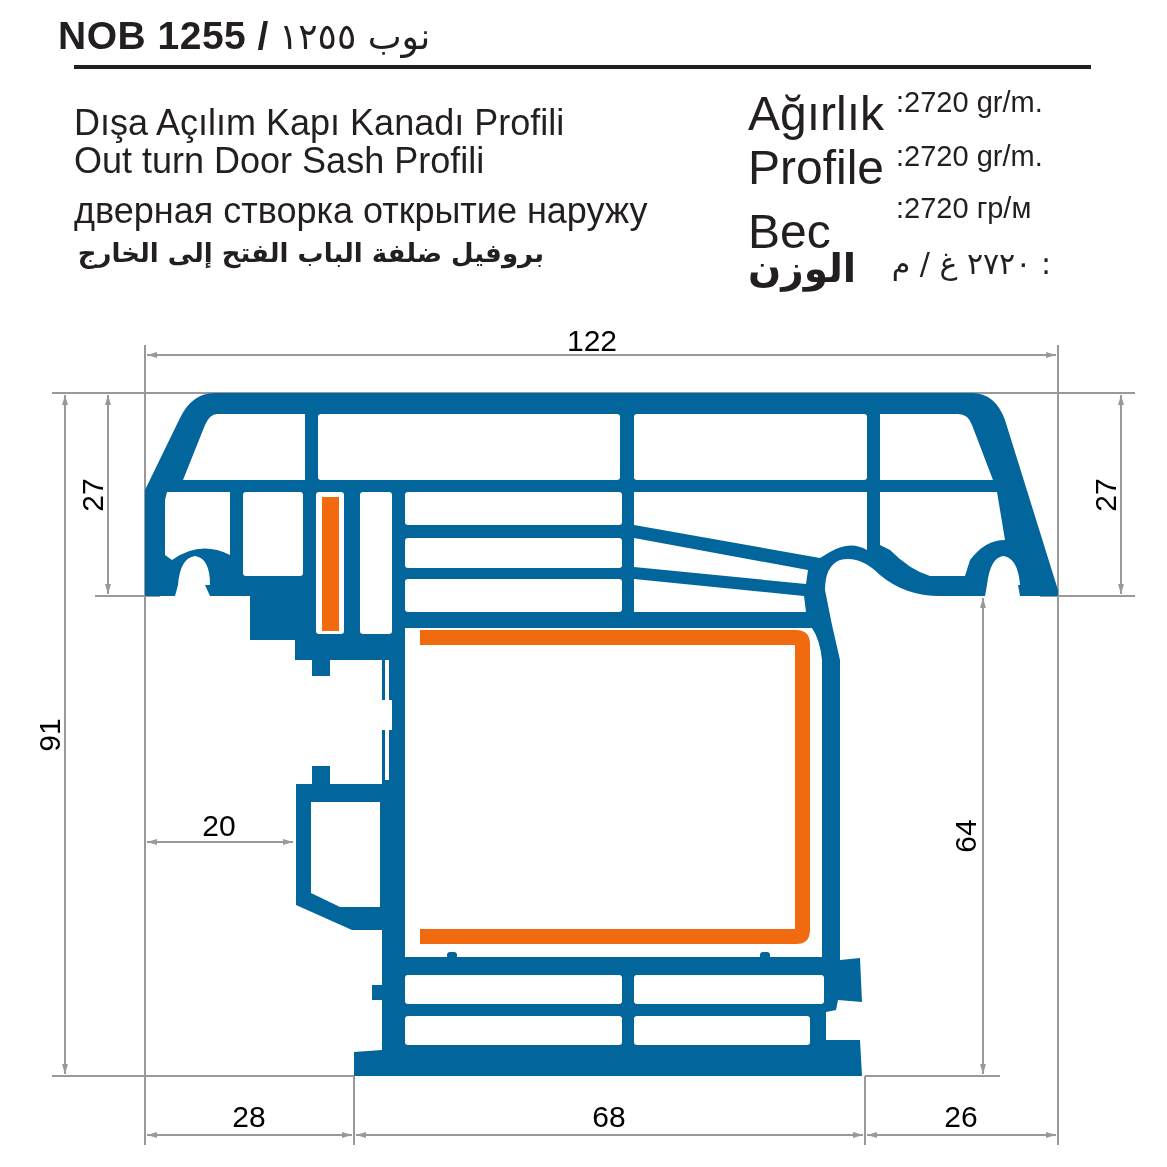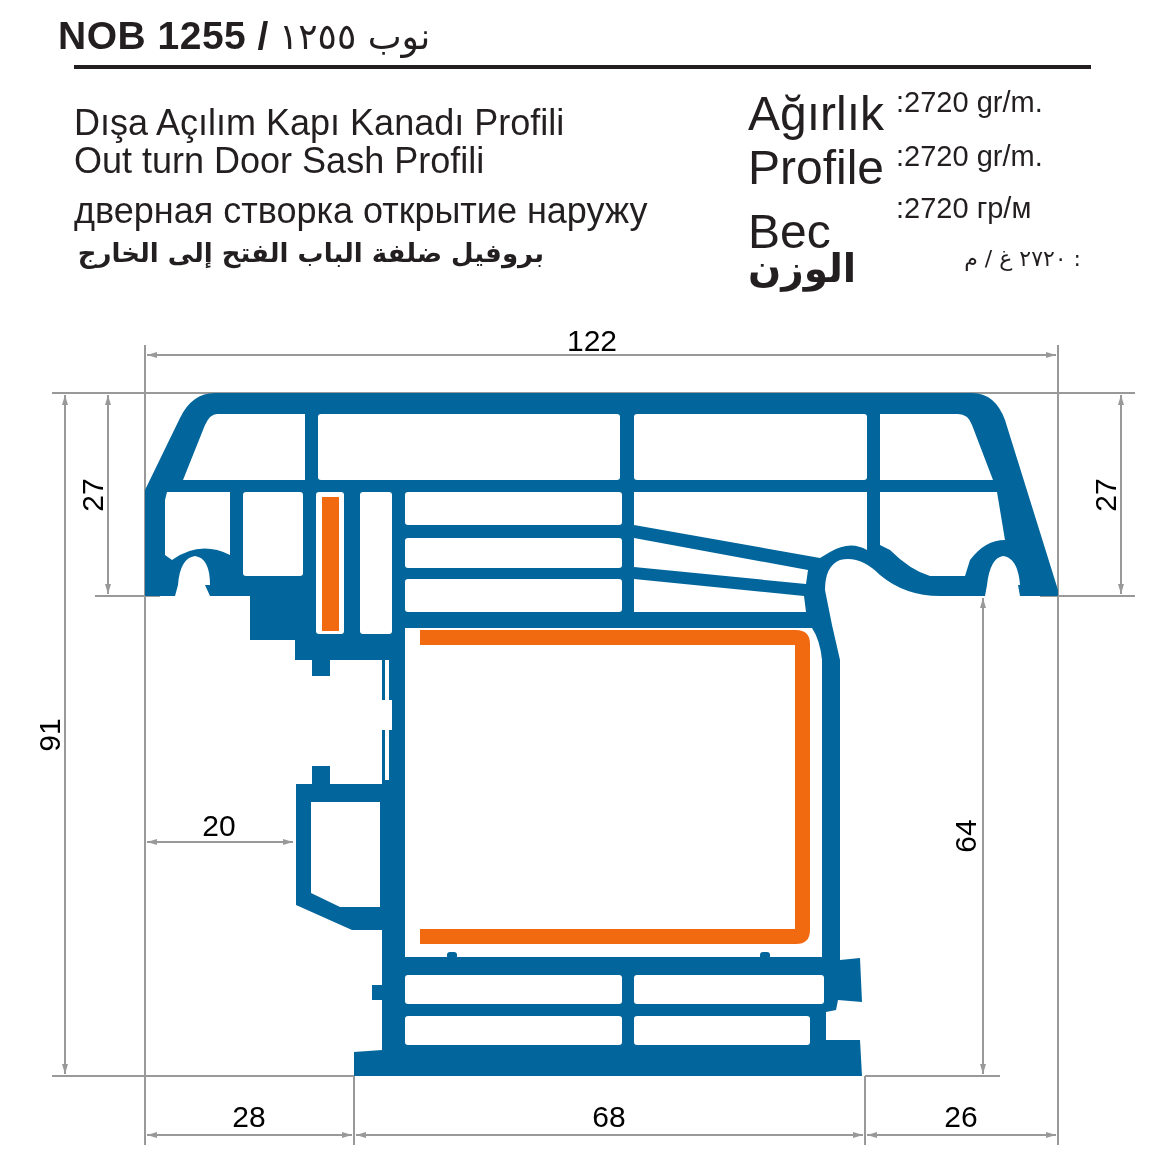--- a/index.html
+++ b/index.html
@@ -5,21 +5,21 @@
   html, body { margin:0; padding:0; background:#ffffff; }
   body { width:1167px; height:1167px; position:relative; overflow:hidden; font-family:"Liberation Sans", sans-serif; color:#231f20; }
   .title { position:absolute; left:58px; top:14px; font-size:39px; font-weight:bold; letter-spacing:0.5px; white-space:nowrap; }
   .title .ar { font-weight:normal; font-size:36px; margin-left:10px; font-family:"DejaVu Sans", sans-serif; }
   .rule { position:absolute; left:74px; top:65px; width:1017px; height:4px; background:#231f20; }
   .desc { position:absolute; left:74px; font-size:36px; white-space:nowrap; }
   .desc.ar { font-weight:bold; font-family:"DejaVu Sans", sans-serif; font-size:26px; direction:rtl; }
   .wlabel { position:absolute; left:748px; font-size:48px; white-space:nowrap; }
   .wlabel.ar { font-weight:bold; font-family:"DejaVu Sans", sans-serif; font-size:39px; }
   .wval { position:absolute; left:896px; font-size:29px; white-space:nowrap; }
-  .wval.ar { font-family:"DejaVu Sans", sans-serif; font-size:22px; direction:rtl; left:896px; }
+  .wval.ar { font-family:"DejaVu Sans", sans-serif; font-size:30px; direction:rtl; left:866px; }
   svg.drawing { position:absolute; left:0; top:0; }
   .dimtext { font-family:"Liberation Sans", sans-serif; font-size:30px; fill:#000; }
 </style>
 </head>
 <body>
 
 <div class="title">
   <span>NOB 1255 /</span><span class="ar">نوب ١٢٥٥</span>
 </div>
 <div class="rule"></div>

